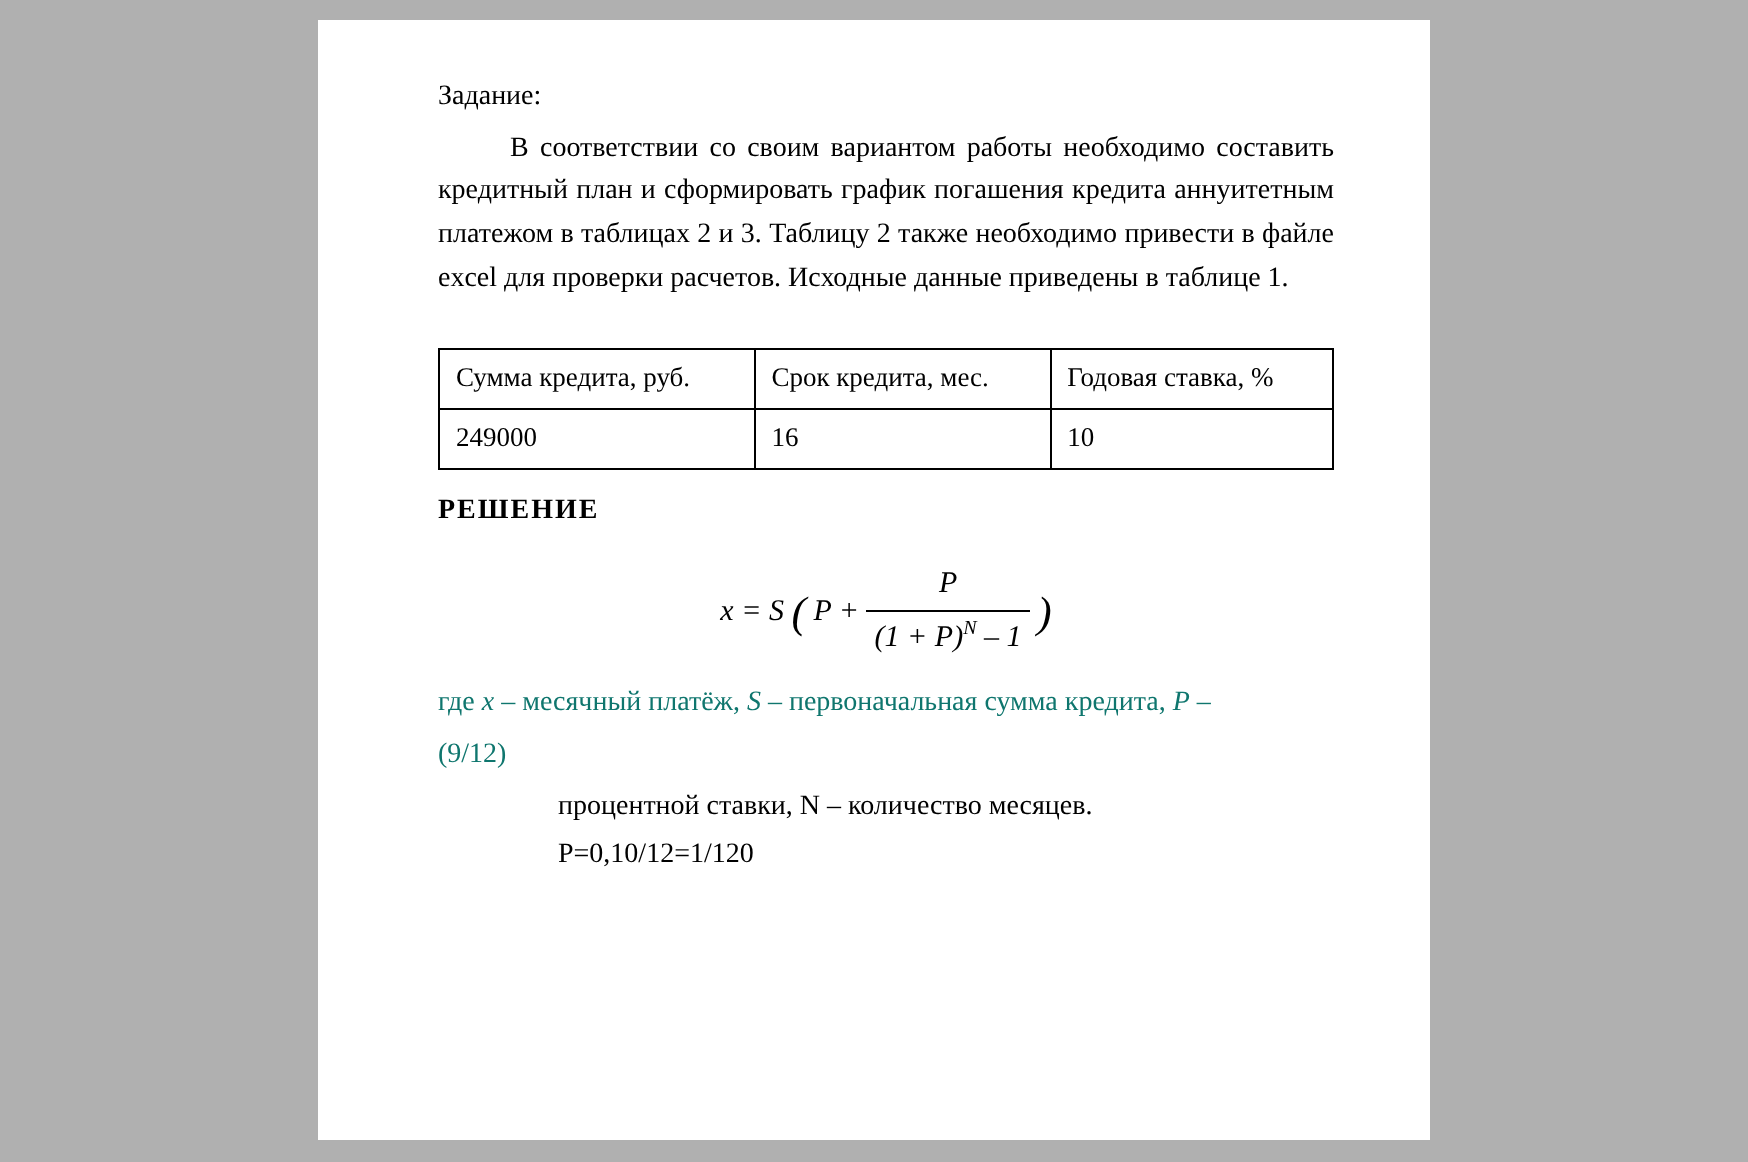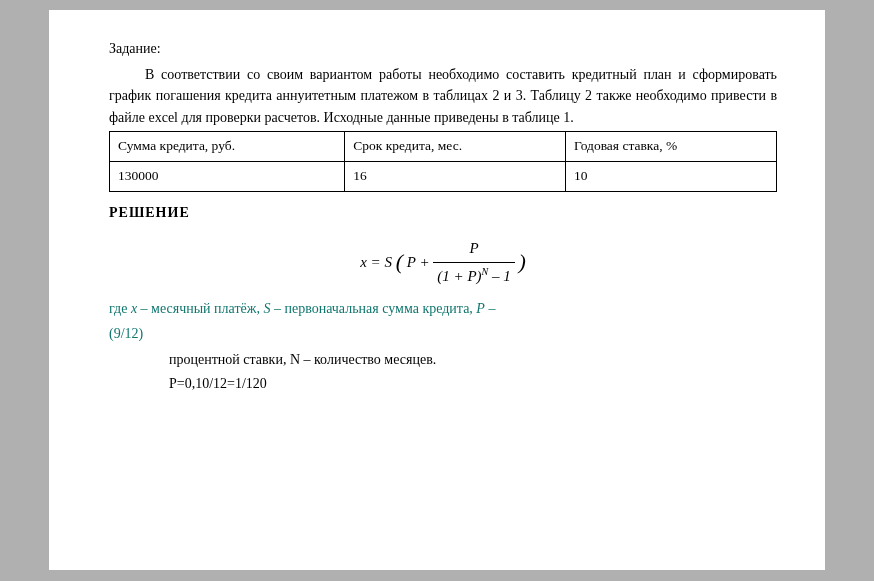--- a/index.html
+++ b/index.html
@@ -6,36 +6,36 @@
     body {
       background: #b0b0b0;
       display: flex;
       justify-content: center;
       align-items: flex-start;
       min-height: 581px;
       font-family: "Times New Roman", Times, serif;
     }
     .page {
       background: #ffffff;
-      width: 776px;
+      width: 556px;
       min-height: 560px;
       margin: 10px auto;
       padding: 28px 48px 28px 60px;
       font-size: 14px;
       color: #000;
       line-height: 1.55;
     }
     .section-label {
       text-indent: 0;
       margin-bottom: 4px;
     }
     .paragraph {
       text-align: justify;
       text-indent: 36px;
-      margin-bottom: 2px;
+      margin-bottom: 24px;
     }
     .table-title {
       margin-top: 10px;
       margin-bottom: 4px;
       font-size: 14px;
     }
     table.data-table {
       border-collapse: collapse;
       width: 100%;
       margin-bottom: 10px;
@@ -119,21 +119,21 @@
   <table class="data-table">
     <thead>
       <tr>
         <th>Сумма кредита, руб.</th>
         <th>Срок кредита, мес.</th>
         <th>Годовая ставка, %</th>
       </tr>
     </thead>
     <tbody>
       <tr>
-        <td>130000</td>
+        <td>249000</td>
         <td>16</td>
         <td>10</td>
       </tr>
     </tbody>
   </table>
 
   <div class="solution-header">
     <span>РЕШЕНИЕ</span>
   </div>
 

